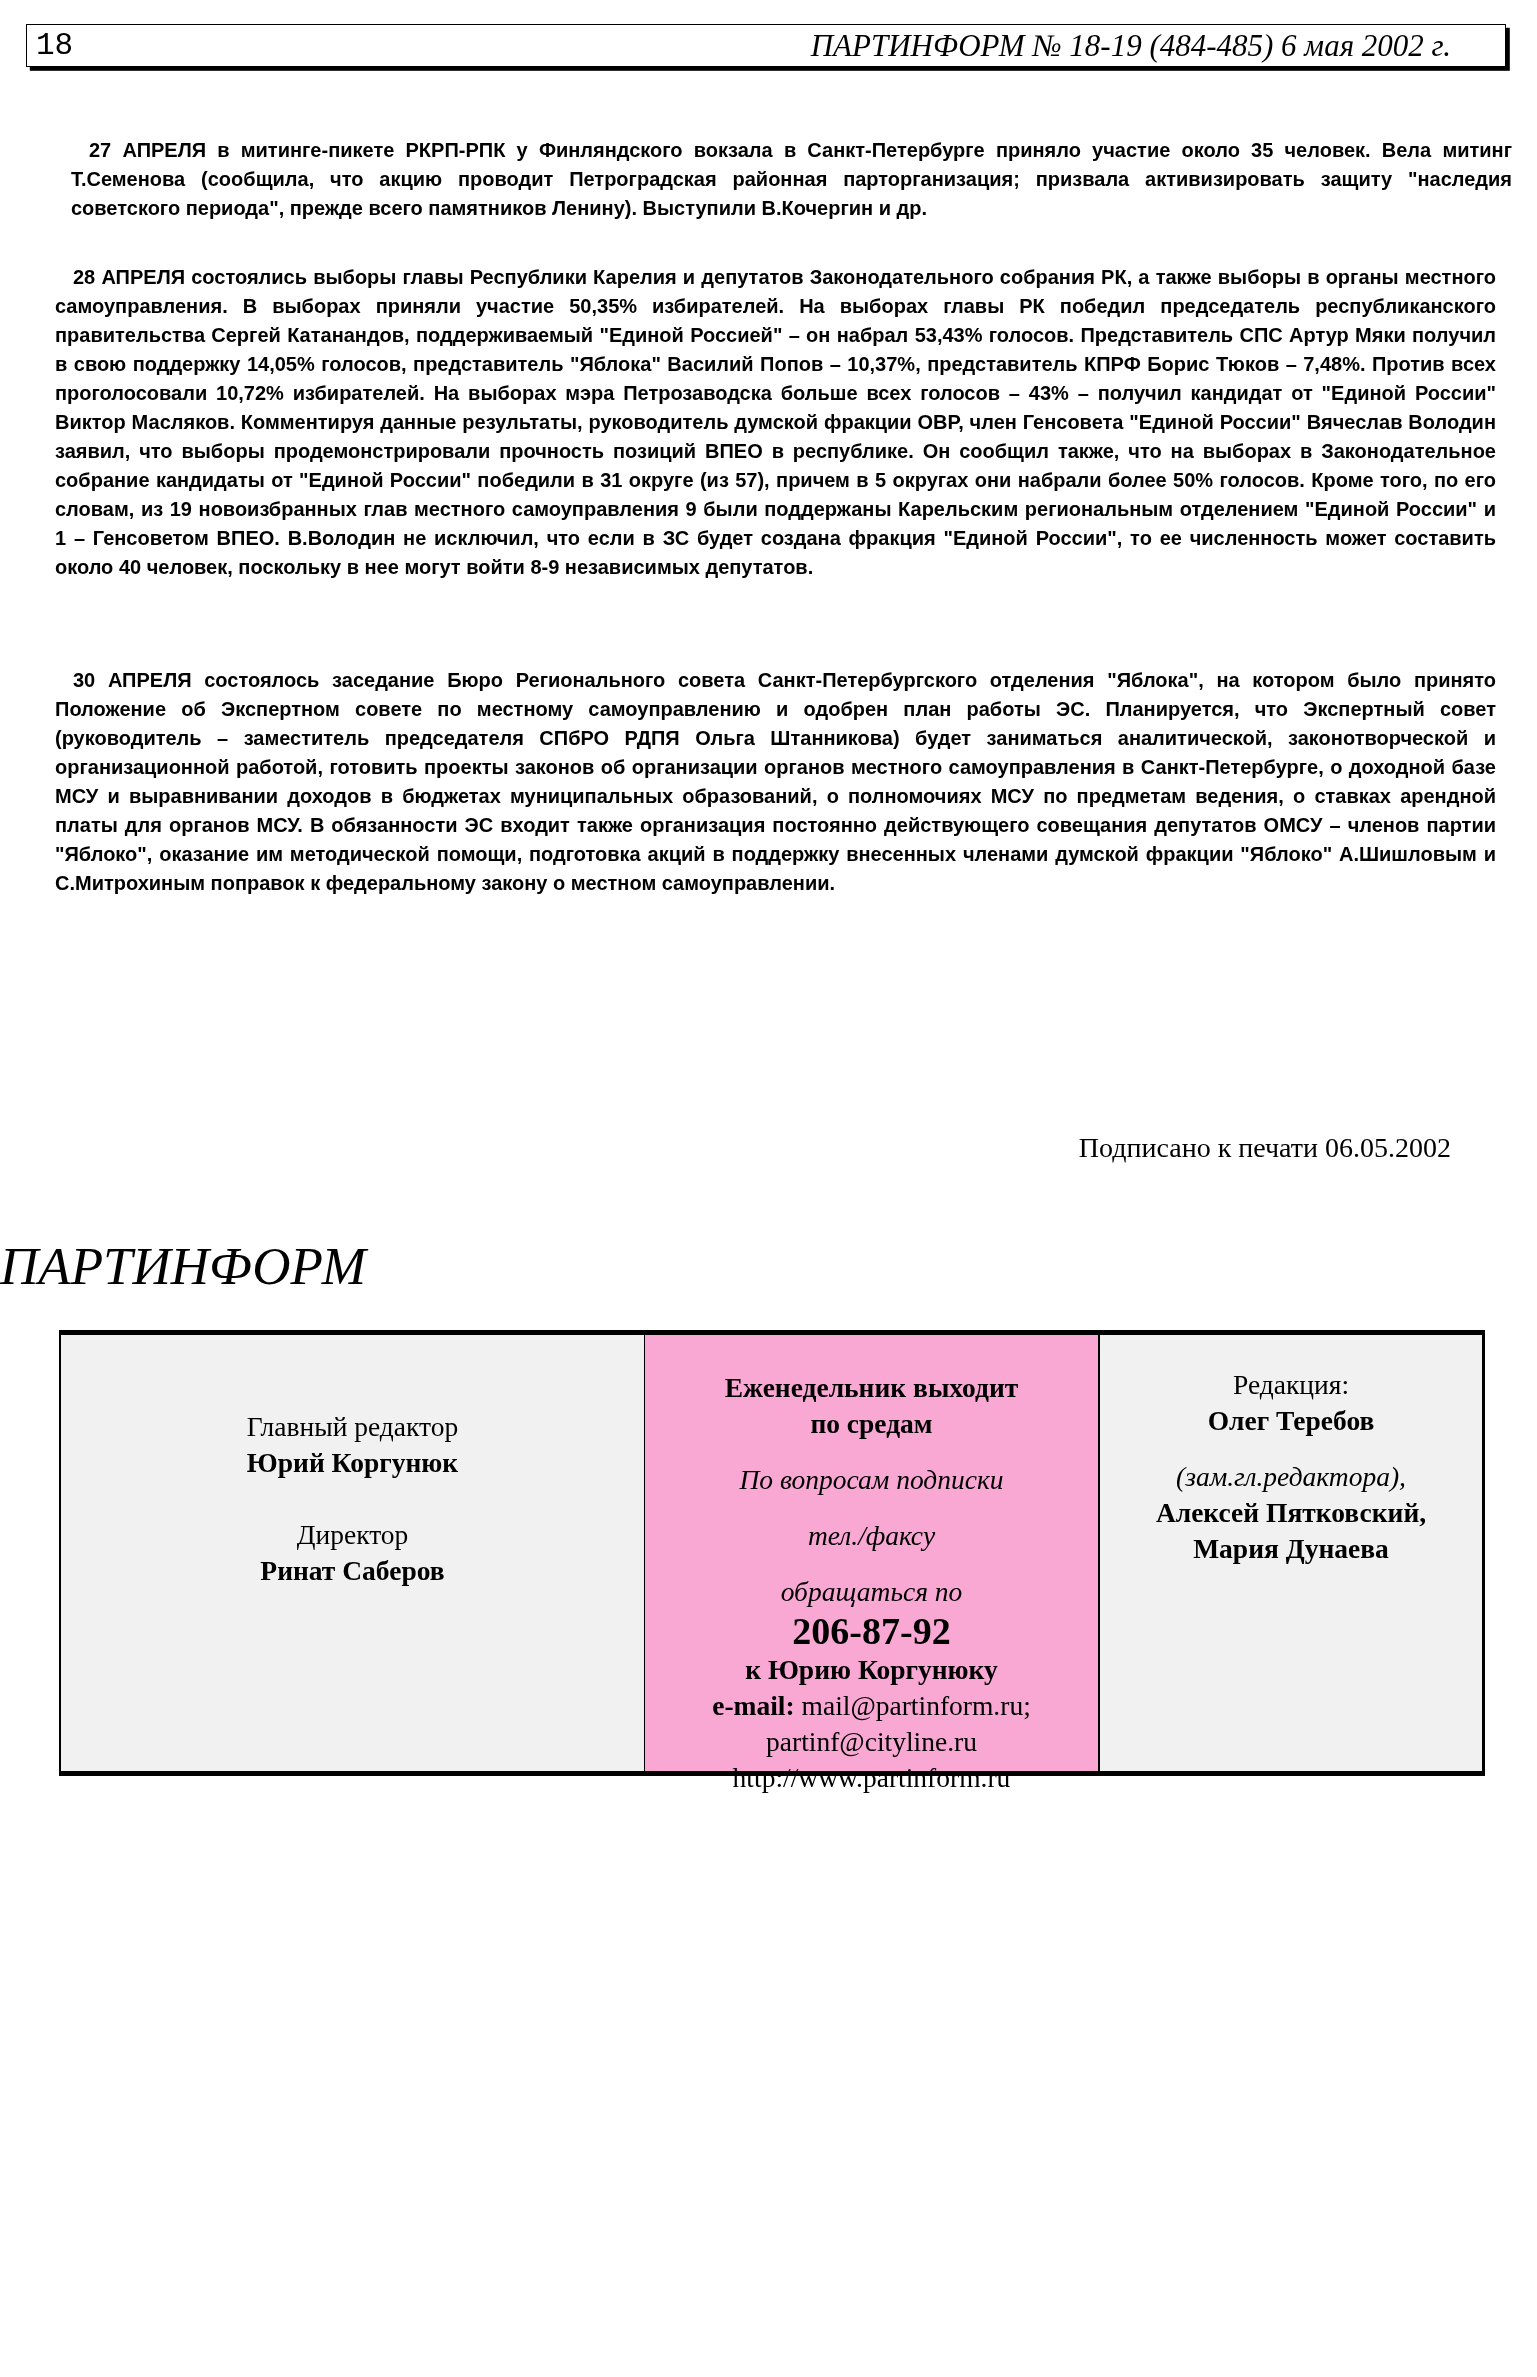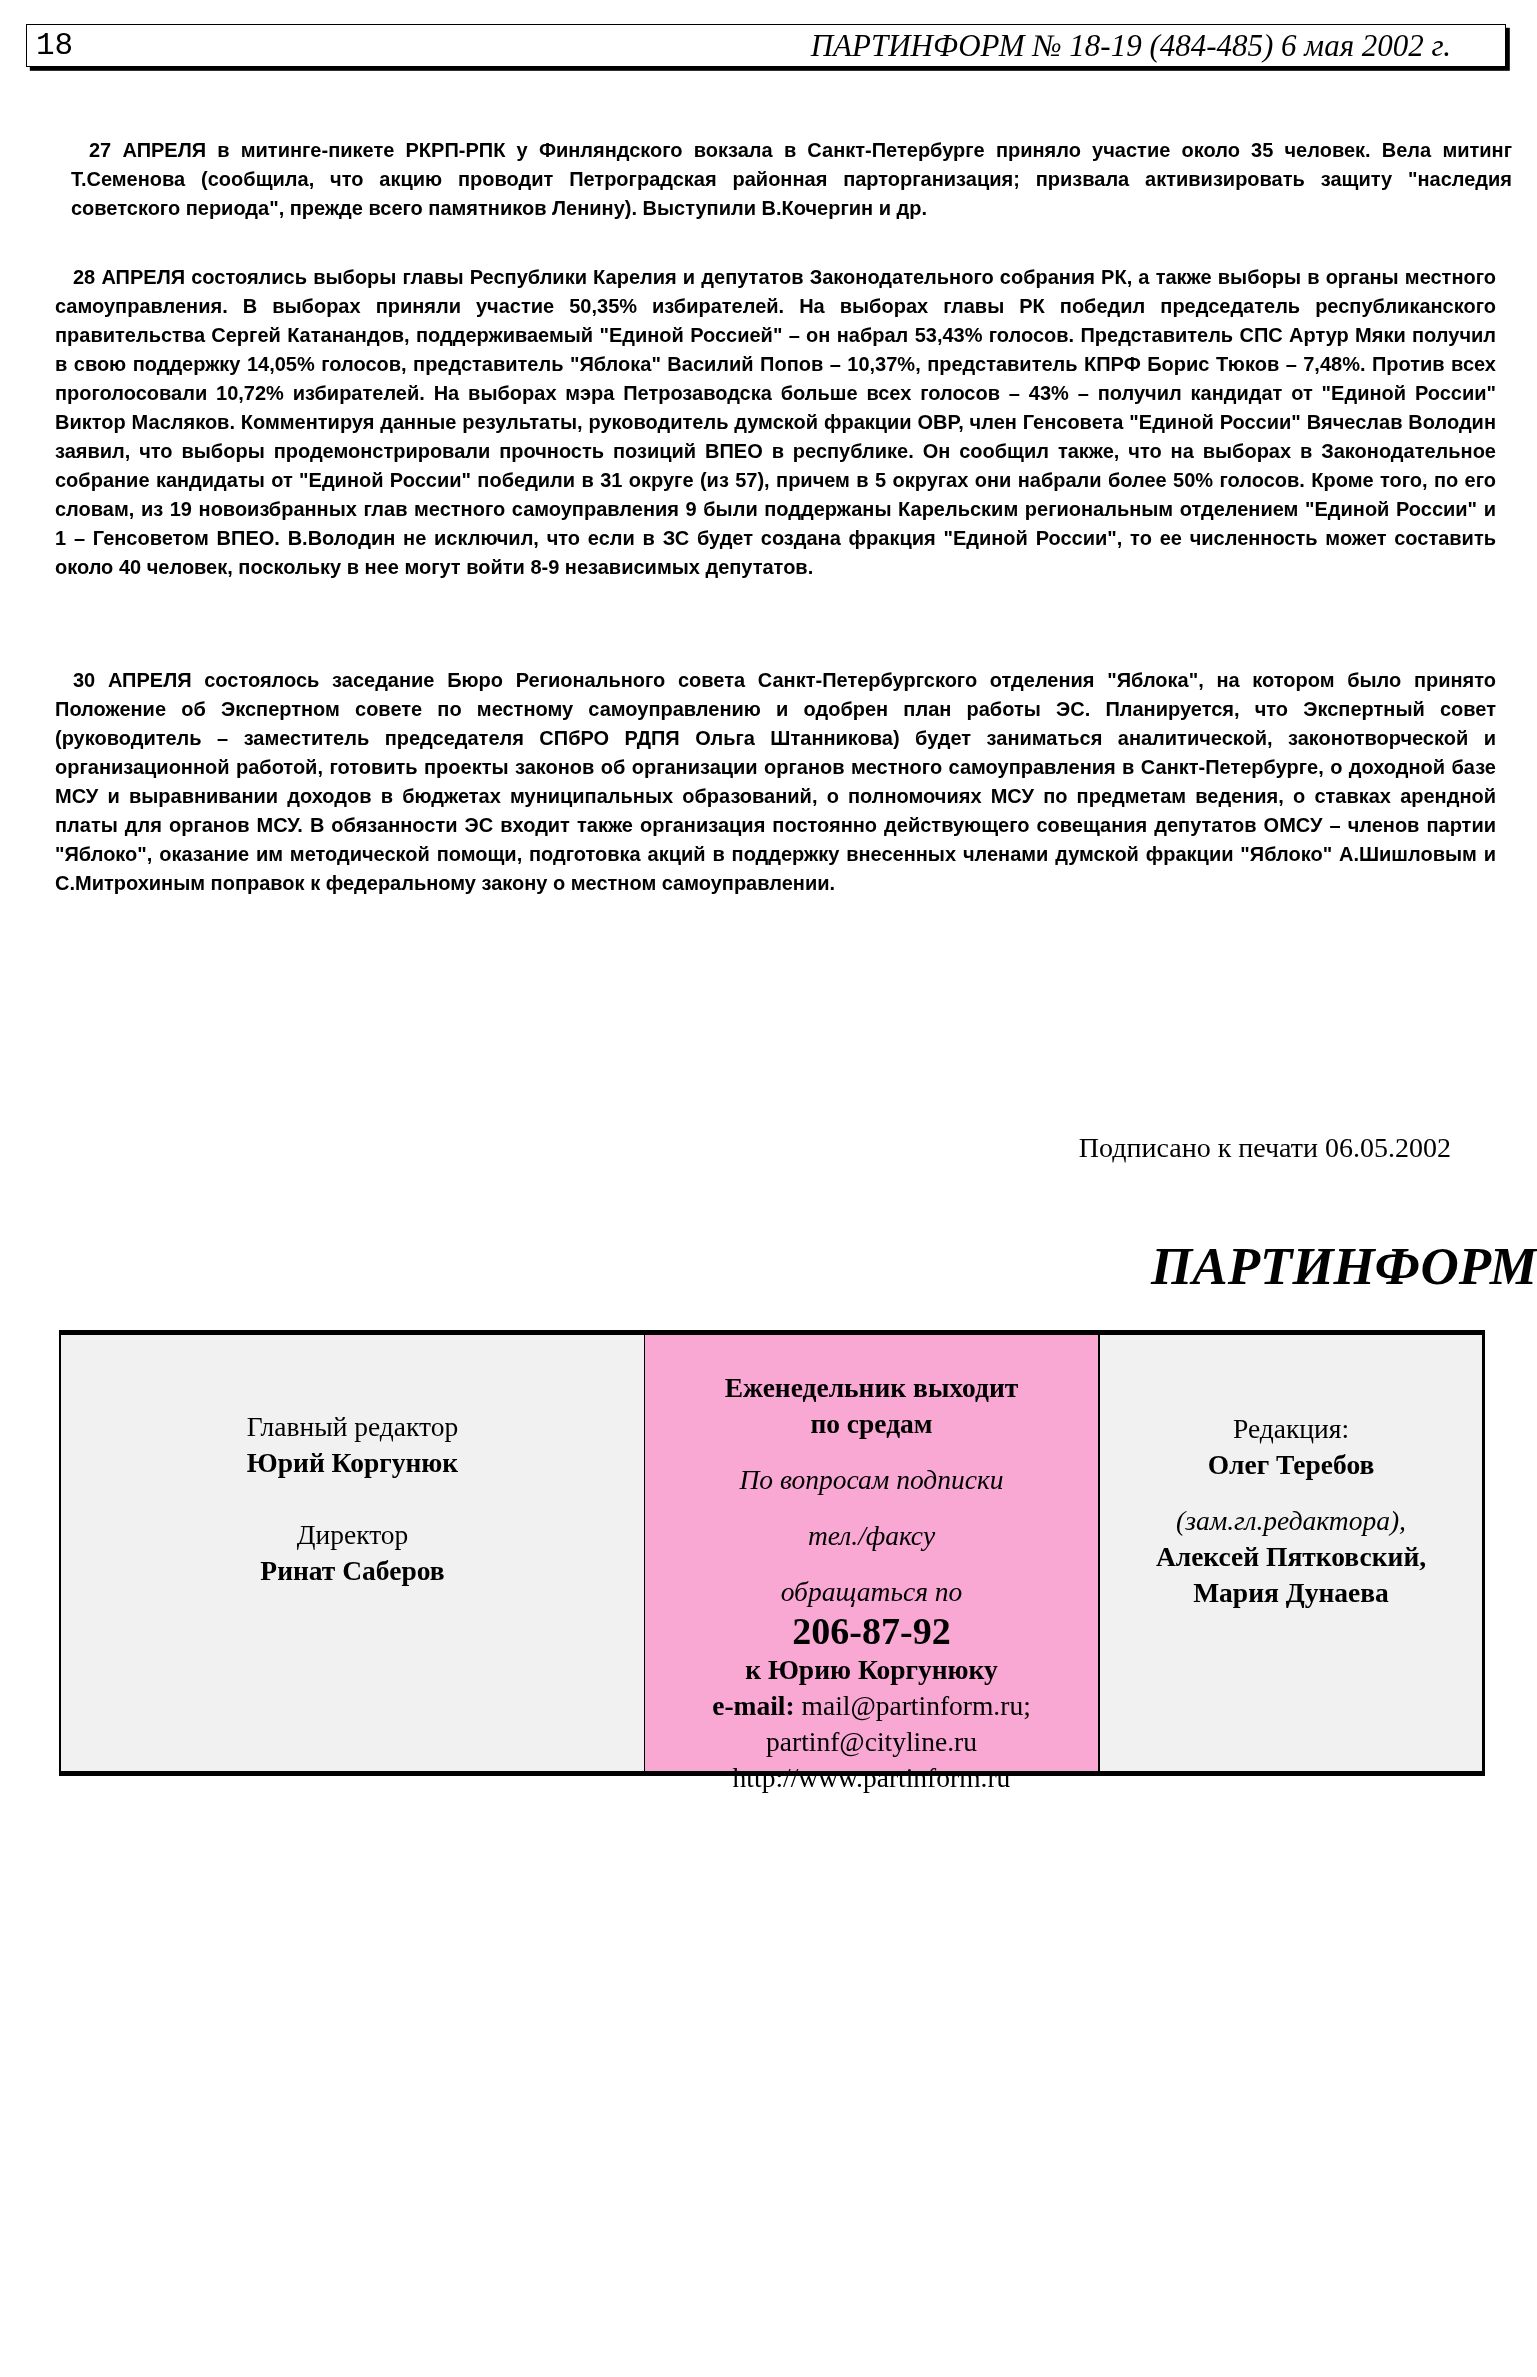--- a/index.html
+++ b/index.html
@@ -15,35 +15,35 @@
   .body-text {
     position:absolute; left:55px; width:1441px;
     font-family:"Liberation Sans", sans-serif; font-weight:bold; font-size:20px;
     line-height:29px; text-align:justify; text-indent:18px;
   }
   .signed {
     position:absolute; right:86px; top:1132px;
     font-family:"Liberation Serif", serif; font-size:28px;
   }
   .masthead-title {
-    position:absolute; left:0; width:1537px; top:1236px; text-align:right;
-    font-family:"Liberation Serif", serif; font-style:italic; font-weight:bold; font-size:53px;
+    position:absolute; left:0; width:1537px; top:1236px; text-align:left;
+    font-family:"Liberation Serif", serif; font-style:italic; font-weight:normal; font-size:53px;
   }
   .info-box {
     position:absolute; left:59px; top:1330px; width:1426px; height:446px;
     border-top:5.1px solid #000; border-left:2.6px solid #000; border-right:3.8px solid #000; border-bottom:5.1px solid #000;
     display:flex; box-sizing:border-box;
   }
   .col {
     box-sizing:border-box; height:100%; text-align:center;
     font-family:"Liberation Serif", serif; font-size:27.5px; line-height:36px;
   }
   .col.left { width:584px; background:#f1f1f1; border-right:1.9px solid #000; padding-top:74px; }
   .col.mid { width:455px; background:#f9a8d4; border-right:2.6px solid #000; padding-top:35px; }
-  .col.right { flex:1; background:#f1f1f1; padding-top:76px; }
+  .col.right { flex:1; background:#f1f1f1; padding-top:32px; }
   .b { font-weight:bold; }
   .i { font-style:italic;margin-top:20px; }
   .gap { height:36px; }
   .phone { font-weight:bold; font-size:38px; line-height:42px; }
 </style>
 </head>
 <body>
 
 <div class="header-bar">
   <span class="page-no">18</span>

